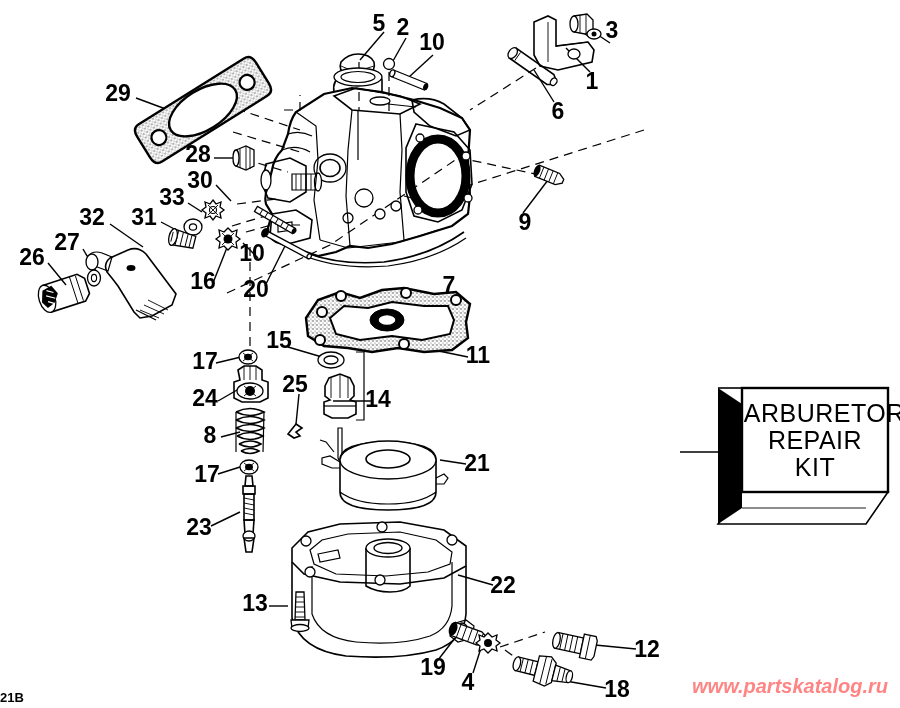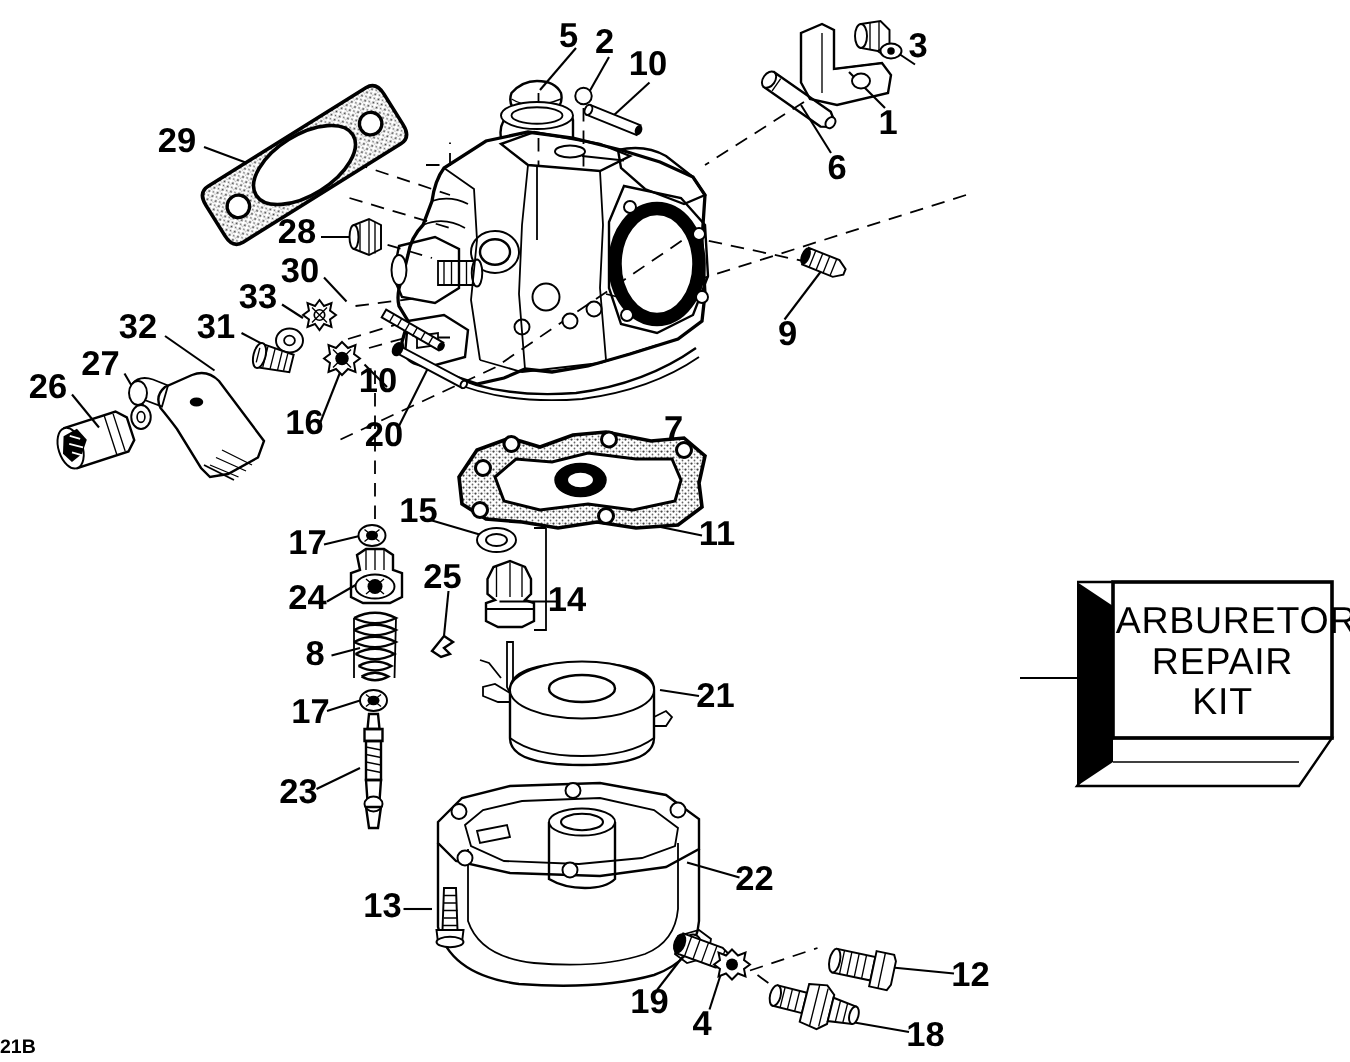--- a/index.html
+++ b/index.html
@@ -568,14 +568,15 @@
         <text class="callout-num" x="200" y="182" text-anchor="middle">30</text>
         <text class="callout-num" x="144" y="219" text-anchor="middle">31</text>
         <text class="callout-num" x="92" y="219" text-anchor="middle">32</text>
         <text class="callout-num" x="172" y="199" text-anchor="middle">33</text>
       </g>
 
     <text class="corner-code" x="0" y="702">21B</text>
 
   </svg>
 
+  <div class="watermark">www.partskatalog.ru</div>
 
 </div>
 
 </body></html>

